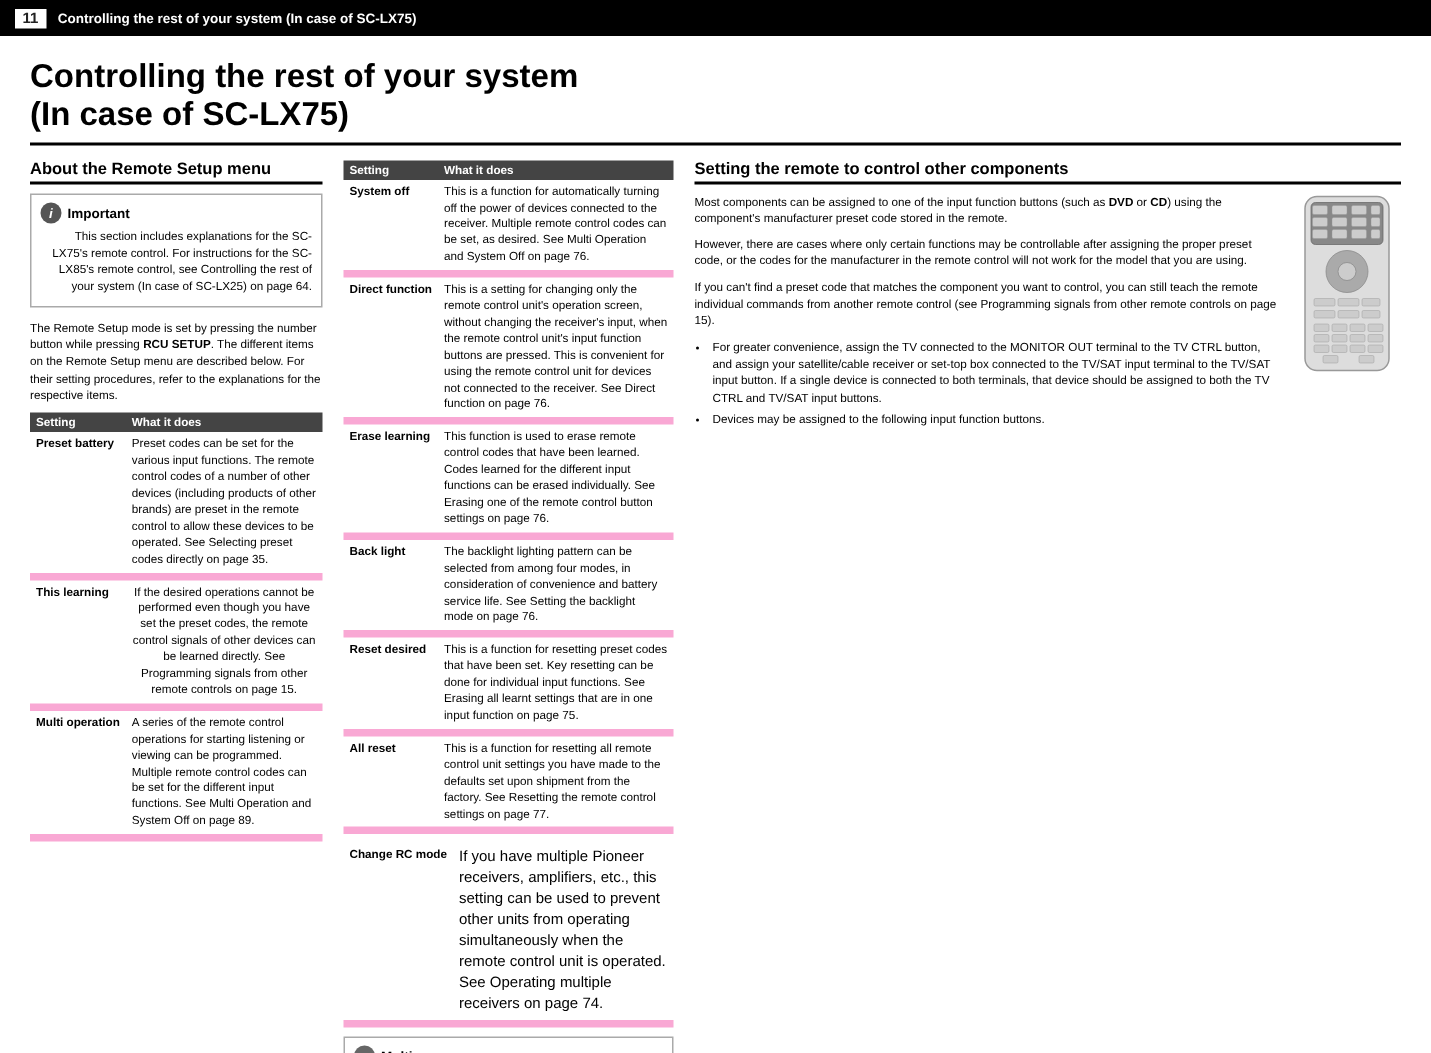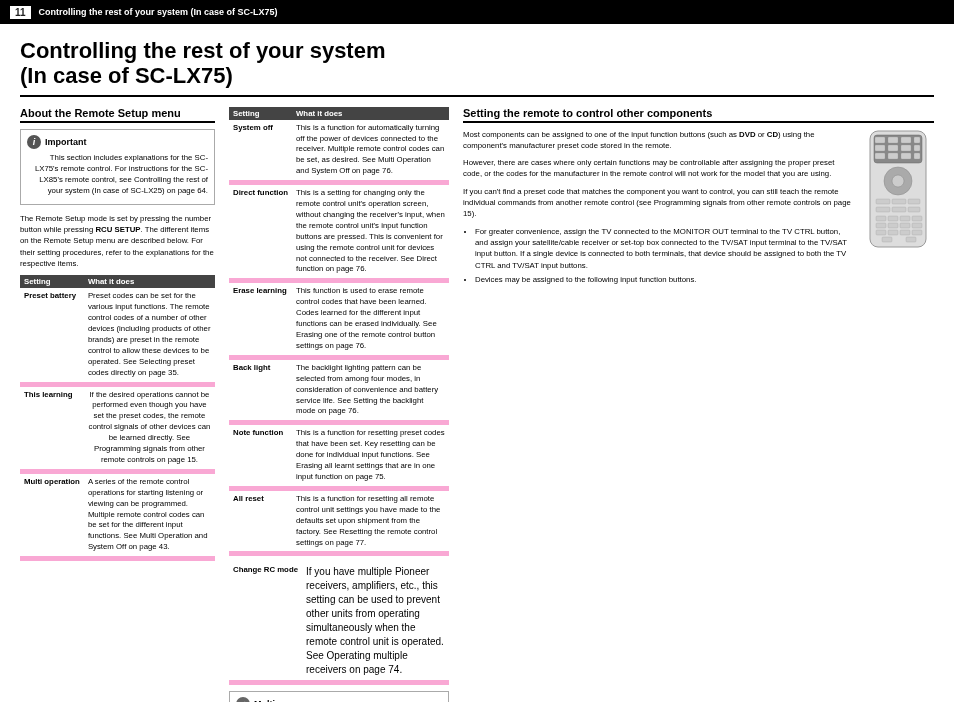--- a/index.html
+++ b/index.html
@@ -259,21 +259,21 @@
         <tr>
               <td style="font-weight:bold;width:52px;vertical-align:top;padding:3px 4px;">Preset battery</td>
               <td style="padding:3px 4px;line-height:1.4;">Preset codes can be set for the various input functions. The remote control codes of a number of other devices (including products of other brands) are preset in the remote control to allow these devices to be operated. See Selecting preset codes directly on page 35.</td>
             </tr>
             <tr>
               <td style="font-weight:bold;width:52px;vertical-align:top;padding:3px 4px;">This learning</td>
               <td style="padding:3px 4px;line-height:1.4;text-align:center;">If the desired operations cannot be performed even though you have set the preset codes, the remote control signals of other devices can be learned directly. See Programming signals from other remote controls on page 15.</td>
             </tr>
             <tr>
               <td style="font-weight:bold;width:52px;vertical-align:top;padding:3px 4px;">Multi operation</td>
-              <td style="padding:3px 4px;line-height:1.4;">A series of the remote control operations for starting listening or viewing can be programmed. Multiple remote control codes can be set for the different input functions. See Multi Operation and System Off on page 43.</td>
+              <td style="padding:3px 4px;line-height:1.4;">A series of the remote control operations for starting listening or viewing can be programmed. Multiple remote control codes can be set for the different input functions. See Multi Operation and System Off on page 89.</td>
             </tr>
           </tbody>
       </table>
     </div>
 
     <div class="col-mid">
       <table class="settings-table">
         <thead>
           <tr>
             <th>Setting</th>
@@ -291,21 +291,21 @@
             </tr>
             <tr>
               <td style="font-weight:bold;width:52px;vertical-align:top;padding:3px 4px;">Erase learning</td>
               <td style="padding:3px 4px;line-height:1.4;">This function is used to erase remote control codes that have been learned. Codes learned for the different input functions can be erased individually. See Erasing one of the remote control button settings on page 76.</td>
             </tr>
             <tr>
               <td style="font-weight:bold;width:52px;vertical-align:top;padding:3px 4px;">Back light</td>
               <td style="padding:3px 4px;line-height:1.4;">The backlight lighting pattern can be selected from among four modes, in consideration of convenience and battery service life. See Setting the backlight mode on page 76.</td>
             </tr>
             <tr>
-              <td style="font-weight:bold;width:52px;vertical-align:top;padding:3px 4px;">Note function</td>
+              <td style="font-weight:bold;width:52px;vertical-align:top;padding:3px 4px;">Reset desired</td>
               <td style="padding:3px 4px;line-height:1.4;">This is a function for resetting preset codes that have been set. Key resetting can be done for individual input functions. See Erasing all learnt settings that are in one input function on page 75.</td>
             </tr>
             <tr>
               <td style="font-weight:bold;width:52px;vertical-align:top;padding:3px 4px;">All reset</td>
               <td style="padding:3px 4px;line-height:1.4;">This is a function for resetting all remote control unit settings you have made to the defaults set upon shipment from the factory. See Resetting the remote control settings on page 77.</td>
             </tr>
           </tbody>
       </table>
 
       <table class="settings-table">

